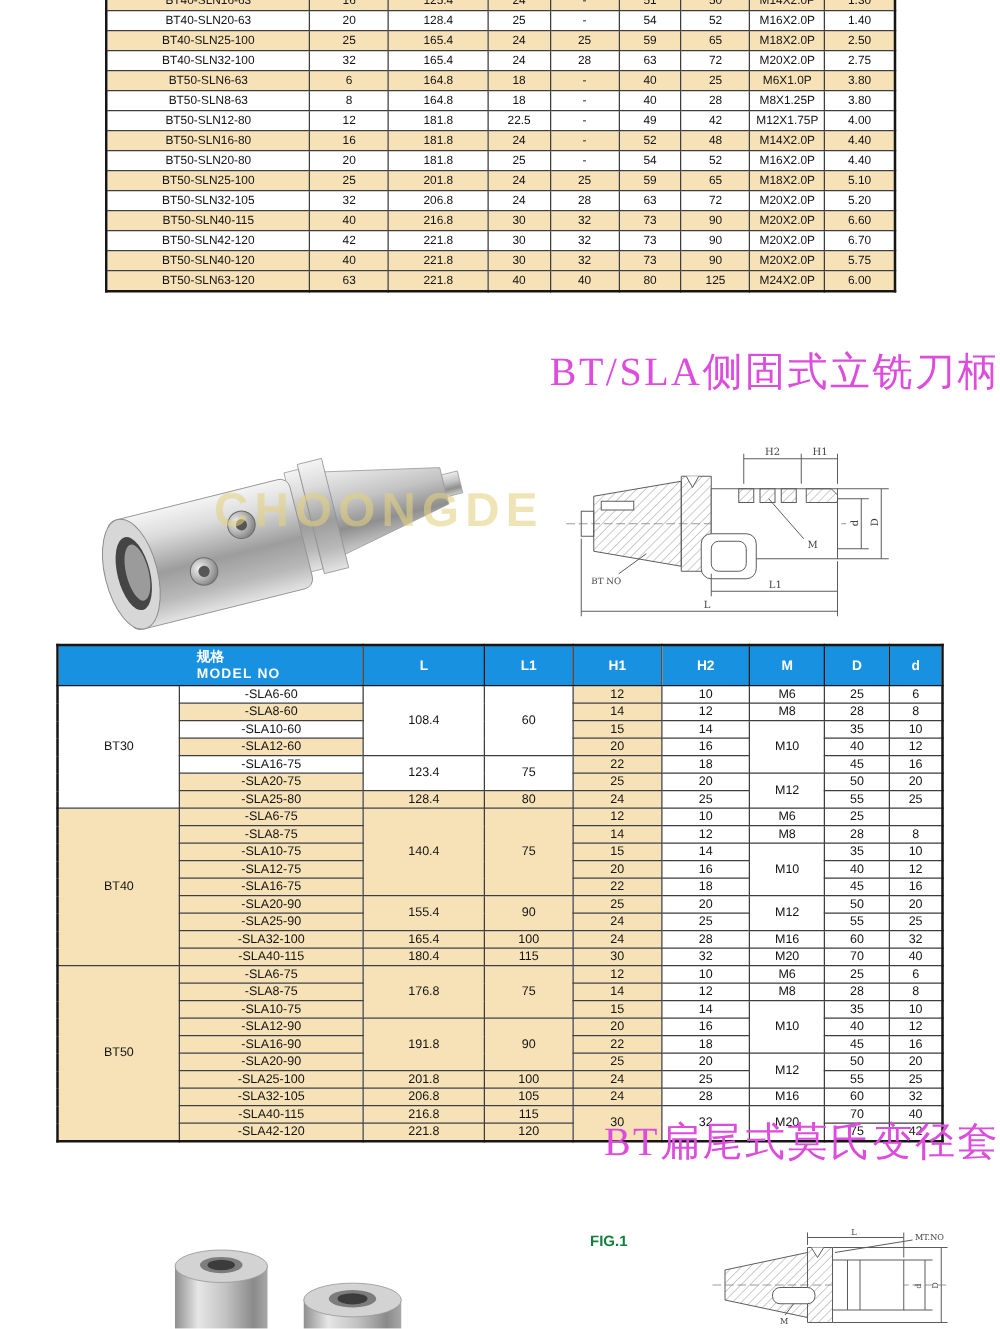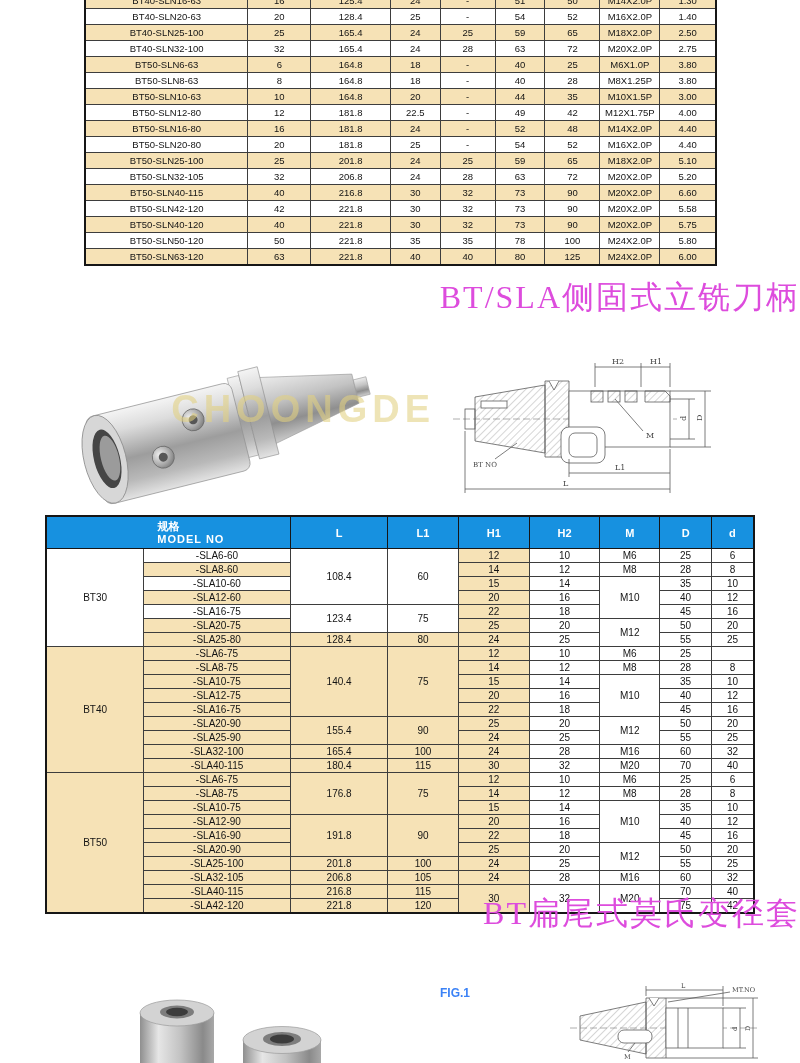--- a/index.html
+++ b/index.html
@@ -43,22 +43,22 @@
   #photo1{left:60px;top:333px;}
   #diagram1{left:445px;top:335px;}
   #photo2{left:125px;top:995px;}
   #diagram2{left:518px;top:982px;}
   #watermark{
     position:absolute;left:35px;top:388px;width:400px;text-align:right;
     font-size:38px;font-weight:bold;letter-spacing:5px;
     color:rgba(226,209,130,0.58);pointer-events:none;
   }
   #fig1-label{
-    position:absolute;left:440px;top:986px;
-    font-size:12px;font-weight:bold;color:#3b82f6;
+    position:absolute;left:472px;top:986px;
+    font-size:12px;font-weight:bold;color:#15803d;
   }
   .dimtext{font-family:"DejaVu Serif",serif;fill:#444;}
 </style>
 </head>
 <body>
 
 <table id="top-table" class="spec">
   <colgroup>
     <col style="width:25.8%">
       <col style="width:10%">
@@ -130,31 +130,20 @@
         <td>BT50-SLN8-63</td>
         <td>8</td>
         <td>164.8</td>
         <td>18</td>
         <td>-</td>
         <td>40</td>
         <td>28</td>
         <td>M8X1.25P</td>
         <td>3.80</td>
       </tr>
-      <tr class="shade">
-        <td>BT50-SLN10-63</td>
-        <td>10</td>
-        <td>164.8</td>
-        <td>20</td>
-        <td>-</td>
-        <td>44</td>
-        <td>35</td>
-        <td>M10X1.5P</td>
-        <td>3.00</td>
-      </tr>
       <tr>
         <td>BT50-SLN12-80</td>
         <td>12</td>
         <td>181.8</td>
         <td>22.5</td>
         <td>-</td>
         <td>49</td>
         <td>42</td>
         <td>M12X1.75P</td>
         <td>4.00</td>
@@ -216,43 +205,32 @@
       </tr>
       <tr>
         <td>BT50-SLN42-120</td>
         <td>42</td>
         <td>221.8</td>
         <td>30</td>
         <td>32</td>
         <td>73</td>
         <td>90</td>
         <td>M20X2.0P</td>
-        <td>5.58</td>
+        <td>6.70</td>
       </tr>
       <tr class="shade">
         <td>BT50-SLN40-120</td>
         <td>40</td>
         <td>221.8</td>
         <td>30</td>
         <td>32</td>
         <td>73</td>
         <td>90</td>
         <td>M20X2.0P</td>
         <td>5.75</td>
-      </tr>
-      <tr>
-        <td>BT50-SLN50-120</td>
-        <td>50</td>
-        <td>221.8</td>
-        <td>35</td>
-        <td>35</td>
-        <td>78</td>
-        <td>100</td>
-        <td>M24X2.0P</td>
-        <td>5.80</td>
       </tr>
       <tr class="shade">
         <td>BT50-SLN63-120</td>
         <td>63</td>
         <td>221.8</td>
         <td>40</td>
         <td>40</td>
         <td>80</td>
         <td>125</td>
         <td>M24X2.0P</td>

